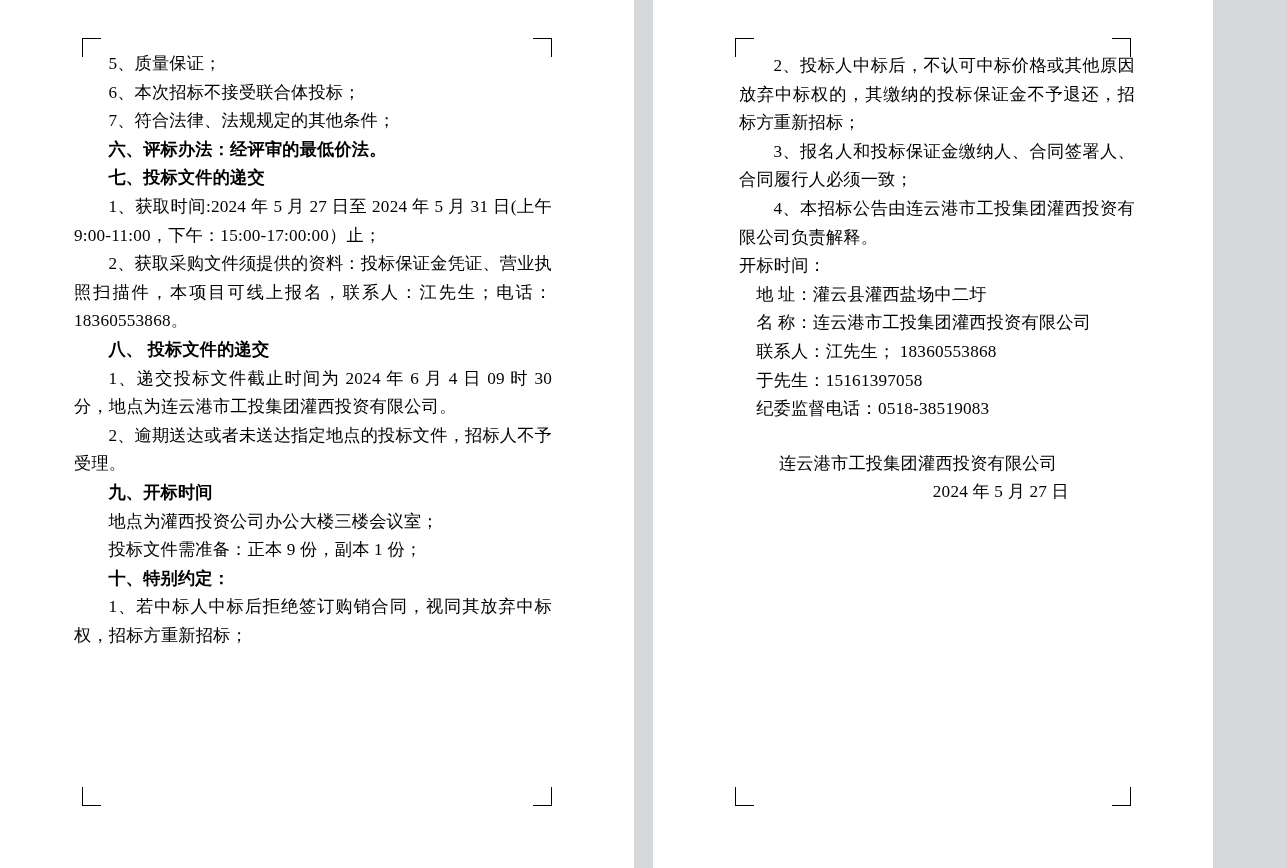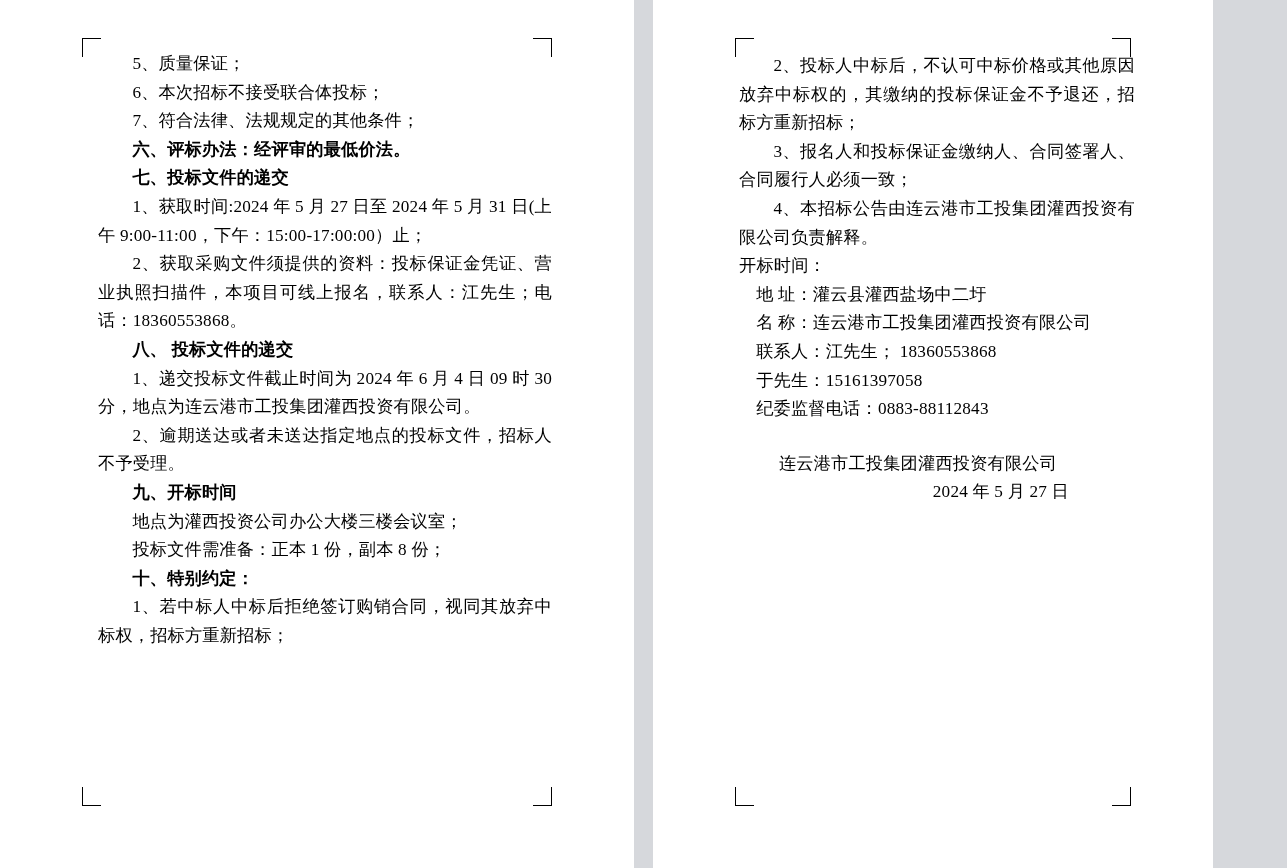--- a/index.html
+++ b/index.html
@@ -38,21 +38,21 @@
     height: 18px;
     pointer-events: none;
   }
   .mark.tl { top: 38px; left: 82px; border-left: 1px solid #000; border-top: 1px solid #000; }
   .mark.tr { top: 38px; right: 82px; border-right: 1px solid #000; border-top: 1px solid #000; }
   .mark.bl { bottom: 62px; left: 82px; border-left: 1px solid #000; border-bottom: 1px solid #000; }
   .mark.br { bottom: 62px; right: 82px; border-right: 1px solid #000; border-bottom: 1px solid #000; }
 
   .content {
     position: absolute;
-    left: 98px;
+    left: 74px;
     right: 82px;
     top: 50px;
     font-size: 17.2px;
     line-height: 28.6px;
     color: #000;
     letter-spacing: 0.2px;
   }
   .page-right .content {
     left: 86px;
     right: 78px;
@@ -97,40 +97,40 @@
       <p class="indent">7、符合法律、法规规定的其他条件；</p>
       <p class="indent bold">六、评标办法：经评审的最低价法。</p>
       <p class="indent bold">七、投标文件的递交</p>
       <p class="indent">1、获取时间:2024 年 5 月 27 日至 2024 年 5 月 31 日(上午 9:00-11:00，下午：15:00-17:00:00）止；</p>
       <p class="indent">2、获取采购文件须提供的资料：投标保证金凭证、营业执照扫描件，本项目可线上报名，联系人：江先生；电话：18360553868。</p>
       <p class="indent bold">八、 投标文件的递交</p>
       <p class="indent">1、递交投标文件截止时间为 2024 年 6 月 4 日 09 时 30 分，地点为连云港市工投集团灌西投资有限公司。</p>
       <p class="indent">2、逾期送达或者未送达指定地点的投标文件，招标人不予受理。</p>
       <p class="indent bold">九、开标时间</p>
       <p class="indent">地点为灌西投资公司办公大楼三楼会议室；</p>
-      <p class="indent">投标文件需准备：正本 1 份，副本 8 份；</p>
+      <p class="indent">投标文件需准备：正本 9 份，副本 1 份；</p>
       <p class="indent bold">十、特别约定：</p>
       <p class="indent">1、若中标人中标后拒绝签订购销合同，视同其放弃中标权，招标方重新招标；</p>
     </div>
   </div>
 
   <div class="page page-right">
     <div class="mark tl"></div>
     <div class="mark tr"></div>
     <div class="mark bl"></div>
     <div class="mark br"></div>
     <div class="content">
       <p class="indent">2、投标人中标后，不认可中标价格或其他原因放弃中标权的，其缴纳的投标保证金不予退还，招标方重新招标；</p>
       <p class="indent">3、报名人和投标保证金缴纳人、合同签署人、合同履行人必须一致；</p>
       <p class="indent">4、本招标公告由连云港市工投集团灌西投资有限公司负责解释。</p>
       <p class="no-indent">开标时间：</p>
       <p class="info-line">地    址：灌云县灌西盐场中二圩</p>
       <p class="info-line">名  称：连云港市工投集团灌西投资有限公司</p>
       <p class="info-line">联系人：江先生； 18360553868</p>
       <p class="info-line">于先生：15161397058</p>
-      <p class="info-line">纪委监督电话：0883-88112843</p>
+      <p class="info-line">纪委监督电话：0518-38519083</p>
       <div class="spacer-md"></div>
       <p class="sign">连云港市工投集团灌西投资有限公司</p>
       <p class="sign-date">2024 年 5 月 27 日</p>
     </div>
   </div>
 
 </div>
 
 </body></html>

